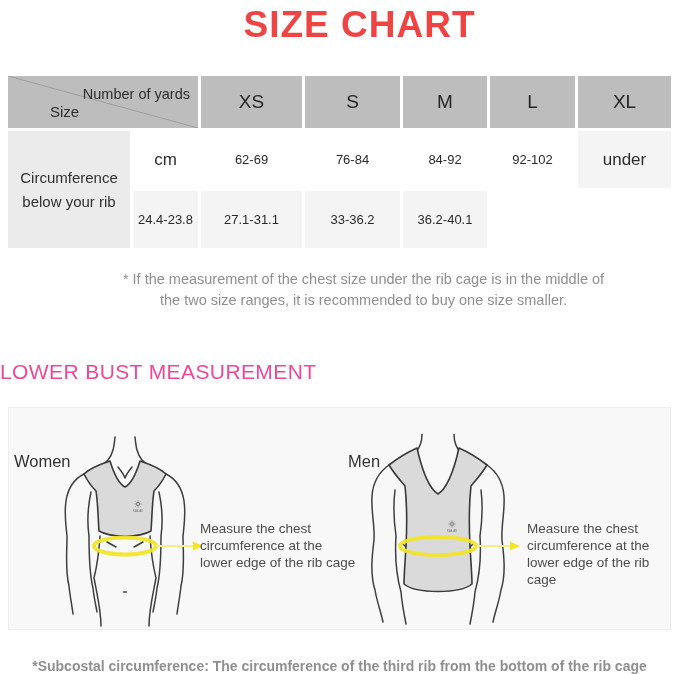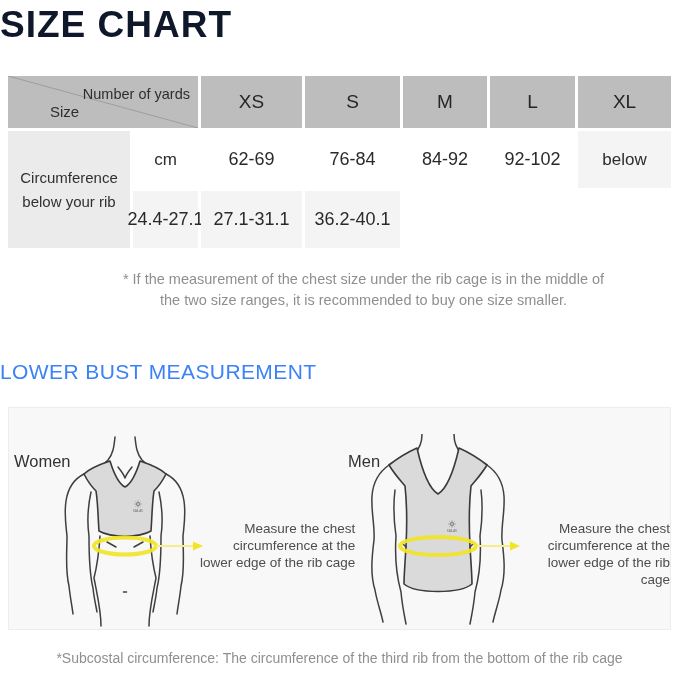--- a/index.html
+++ b/index.html
@@ -3,23 +3,24 @@
 <meta charset="utf-8">
 <style>
   * { box-sizing: border-box; margin: 0; padding: 0; }
   html, body { background: #ffffff; }
   body {
     width: 679px; height: 674px; overflow: hidden; position: relative;
     font-family: "Liberation Sans", "DejaVu Sans", sans-serif;
     color: #2d2d2d;
   }
   .page-title {
-    margin-top: 3px; text-align: left;
-    font-size: 37px; font-weight: 700; letter-spacing: 1px; color: #0f172a;
+    margin-top: 3px; text-align: center;
+    font-size: 37px; font-weight: 700; letter-spacing: 1px; color: #ef4444;
     line-height: 44px;
+    margin-left: 40px;
   }
   
   .size-table {
     margin: 29px 8px 0 8px;
     display: grid;
     grid-template-columns: 122px 65px 101px 95px 84px 85px 93px;
     grid-template-rows: 52px 57px 57px;
     gap: 3px;
     background: #ffffff;
   }
@@ -37,59 +38,59 @@
     position: absolute; bottom: 8px; left: 42px;
     font-size: 15px; color: #2e2e2e;
   }
   .size-head { background: #bdbdbd; font-size: 19px; color: #262626; }
   .row-label {
     grid-column: 1; grid-row: 2 / span 2;
     background: #ebebeb; font-size: 15px; line-height: 1.55;
     text-align: center; color: #303030; padding: 0 6px;
   }
   .unit-cell { font-size: 17px; color: #2d2d2d; }
-  .val-cell { font-size: 18px; color: #2a2a2a; white-space: nowrap; }
+  .val-cell { font-size: 13px; color: #2a2a2a; white-space: nowrap; }
   .r-cm { background: #ffffff; }
   .r-inch { background: #f4f4f4; }
   
   .table-note {
     margin-top: 21px; text-align: center;
     font-size: 14.5px; color: #8f8f8f; line-height: 1.45;
   }
   .table-note span { display: block; padding-left: 48px; }
   
   .section-heading {
     margin: 49px 0 0 0;
-    font-size: 21px; font-weight: 500; letter-spacing: 0.4px; color: #3b82f6;
+    font-size: 21px; font-weight: 500; letter-spacing: 0.4px; color: #ec4899;
   }
   
   .diagram-box {
     position: relative;
     margin: 23px 8px 0 8px;
     height: 223px;
     background: #f8f8f8;
     border: 1px solid #ededed;
   }
   .fig-label { position: absolute; font-size: 16.5px; color: #333; }
   .fig-label.women { left: 5px;  top: 44px; }
   .fig-label.men   { left: 339px; top: 44px; }
   .fig-svg { position: absolute; top: 26px; }
   .fig-svg.women { left: 46px; width: 170px; height: 196px; }
   .fig-svg.men   { left: 359px; width: 180px; height: 196px; }
   .annotation {
     position: absolute; top: 112px;
-    font-size: 13.5px; color: #4d4d4d; line-height: 17px; text-align: right;
+    font-size: 13.5px; color: #4d4d4d; line-height: 17px;
   }
   .annotation span { display: block; }
   .annotation.women { left: 191px; }
   .annotation.men   { left: 518px; }
   
   .footnote {
-    margin-top: 20px; text-align: center;
-    font-size: 14px; color: #8f8f8f;
+    margin-top: 28px; text-align: center;
+    font-size: 14px; color: #8f8f8f; font-weight: bold;
   }
   .outline { fill: none; stroke: #3f3f3f; stroke-width: 1.5; stroke-linecap: round; }
   .garment { fill: #dadada; stroke: #3a3a3a; stroke-width: 1.6; stroke-linejoin: round; }
 </style>
 </head>
 <body>
 
 <h1 class="page-title">SIZE CHART</h1>
 
 <div class="size-table">
@@ -108,23 +109,24 @@
   <div class="cell size-head">XL</div>
 
   <div class="cell unit-cell r-cm">cm</div>
 
   <div class="cell row-label">Circumference below your rib</div>
   <div class="cell val-cell r-cm">62-69</div>
   <div class="cell val-cell r-cm">76-84</div>
   <div class="cell val-cell r-cm">84-92</div>
   <div class="cell val-cell r-cm">92-102</div>
 
-  <div class="cell unit-cell r-inch">below</div>
-  <div class="cell val-cell r-inch">24.4-27.1</div>
+  <div class="cell unit-cell r-inch">under</div>
+  <div class="cell val-cell r-inch">24.4-23.8</div>
   <div class="cell val-cell r-inch">27.1-31.1</div>
+  <div class="cell val-cell r-inch">33-36.2</div>
   <div class="cell val-cell r-inch">36.2-40.1</div>
 </div>
 
 <p class="table-note">
   <span>* If the measurement of the chest size under the rib cage is in the middle of</span>
   <span>the two size ranges, it is recommended to buy one size smaller.</span>
 </p>
 
 <h2 class="section-heading">LOWER BUST MEASUREMENT</h2>
 

